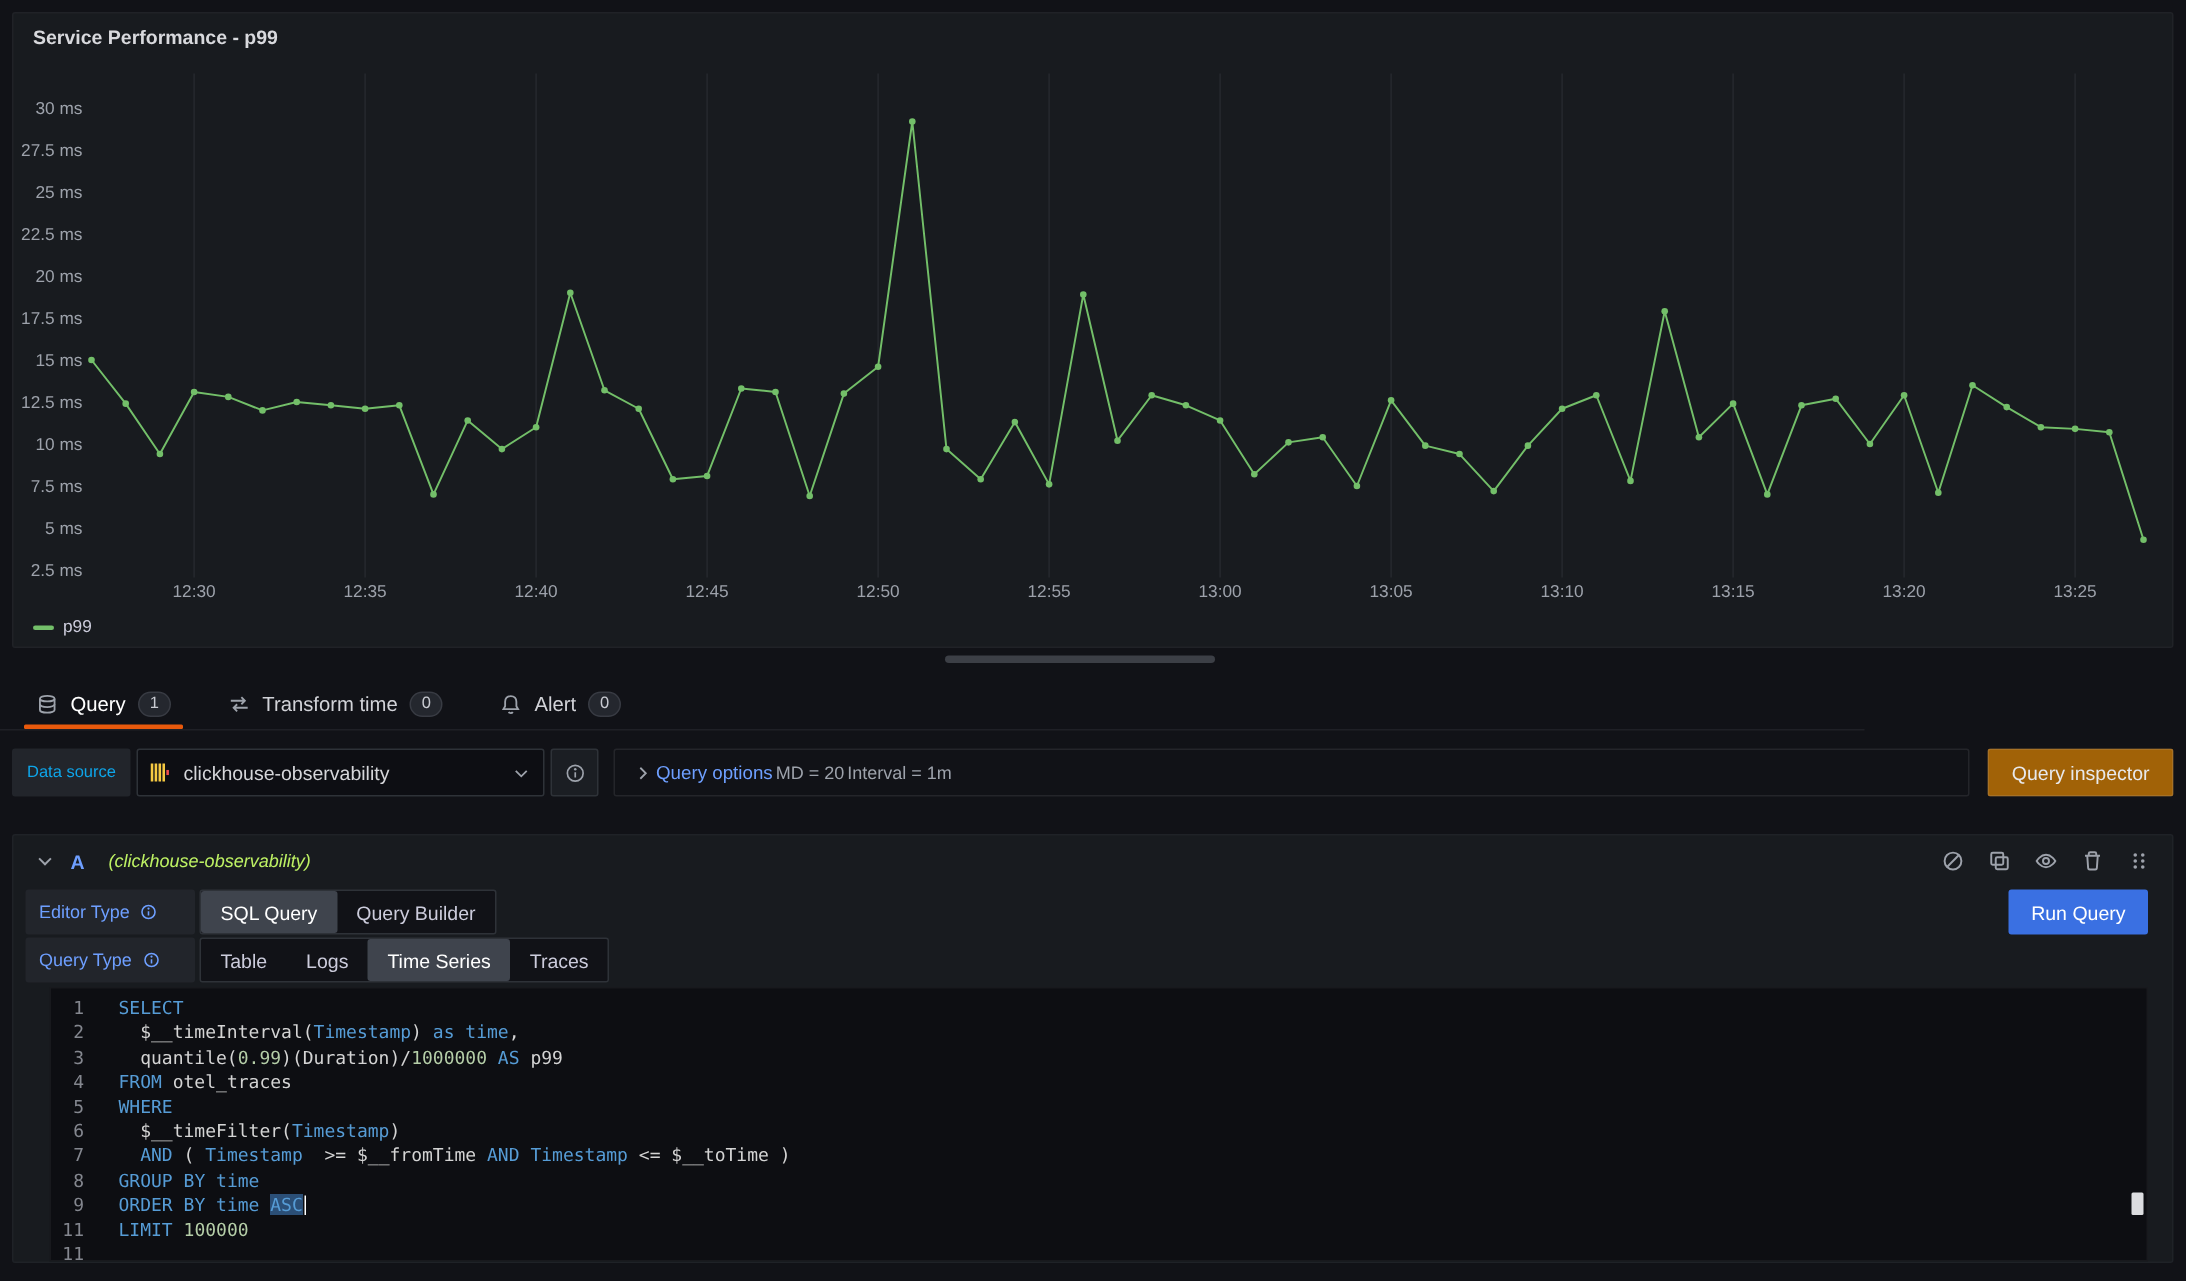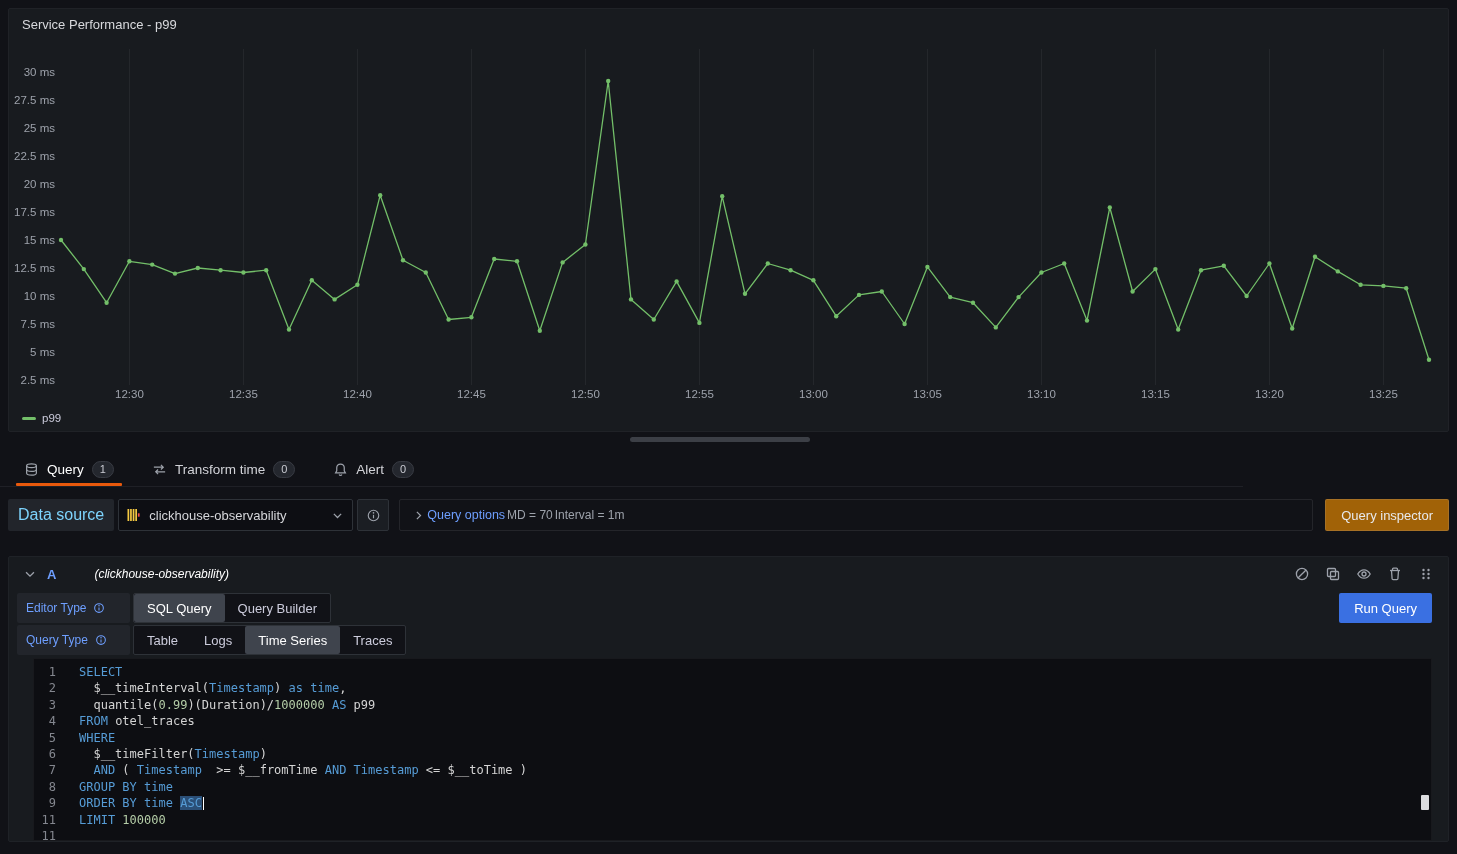--- a/index.html
+++ b/index.html
@@ -5,21 +5,21 @@
   *{box-sizing:border-box}
   html,body{margin:0;padding:0;width:1457px;height:854px;background:#111217;overflow:hidden;
     font-family:"Liberation Sans",sans-serif;color:#ccccdc}
   svg{display:block}
   .icon svg{display:block}
 
   
   .panel{position:absolute;left:8px;top:8px;width:1441px;height:424px;background:#181b1f;
     border:1px solid #202227;border-radius:2px}
   .panel-header{height:30px;display:flex;align-items:center;padding-left:13px}
-  .panel-title{font-size:13px;font-weight:400;color:#d8d9dd}
+  .panel-title{font-size:13px;font-weight:700;color:#d8d9dd}
   .chart-wrap{position:absolute;left:0;top:30px;width:1439px;height:362px}
   .legend{position:absolute;left:13px;bottom:7px;display:flex;align-items:center;gap:6px;cursor:pointer}
   .legend-swatch{width:14px;height:3px;border-radius:2px;background:var(--series-green)}
   .legend-label{font-size:11.5px;color:#ccccdc}
 
   .page-scroll{position:absolute;left:630px;top:437px;width:180px;height:5px;border-radius:3px;background:#3c3f46}
 
   
   .tabs{position:absolute;left:0;top:452px;width:1243px;height:35px;padding-left:16px;
     border-bottom:1px solid rgba(204,204,220,0.08);display:flex;align-items:stretch}
@@ -28,41 +28,41 @@
   .tab .ticon{color:#9da2ab;display:flex}
   .tab.active{color:#fff}
   .tab.active::after{content:"";position:absolute;left:0;right:0;bottom:0;height:3px;border-radius:1px;
     background:var(--tab-orange)}
   .counter{font-size:11px;color:#c9cbd2;background:#24272e;border:1px solid #383b43;border-radius:10px;
     padding:1px 7px;line-height:13px}
 
   
   .ds-row{position:absolute;left:8px;top:499px;width:1441px;height:32px;display:flex;align-items:stretch;gap:4px}
   .ds-label{background:#22252b;border-radius:2px;display:flex;align-items:center;padding:0 10px;
-    font-size:16px;color:#7dd3fc;white-space:nowrap}
-  .ds-select{width:235px;background:#0d0e13;border:1px solid #2e3238;border-radius:2px;display:flex;
+    font-size:11px;color:#0ea5e9;white-space:nowrap}
+  .ds-select{width:272px;background:#0d0e13;border:1px solid #2e3238;border-radius:2px;display:flex;
     align-items:center;gap:8px;padding:0 8px;font-size:13px;color:#d5d6da;cursor:pointer}
   .ds-select .chev{margin-left:auto;color:#9da2ab;display:flex}
   .help-btn{width:32px;background:#1b1e23;border:1px solid #2e3238;border-radius:2px;display:flex;
     align-items:center;justify-content:center;color:#9da2ab;cursor:pointer}
   .q-opts{flex:1;border:1px solid rgba(204,204,220,0.10);border-radius:2px;display:flex;align-items:center;
     gap:2px;padding:0 12px;margin-left:6px}
   .q-opts .angle{color:#9da2ab;display:flex;cursor:pointer}
   .q-opts-link{font-size:12.5px;color:var(--link-blue);cursor:pointer}
   .q-opts-meta{font-size:12px;color:#9da2ab}
   .inspector-btn{margin-left:8px;background:#a16207;border:1px solid rgba(204,204,220,0.14);border-radius:2px;
     display:flex;align-items:center;padding:0 15px;font-size:13px;font-weight:500;color:#e8e9ec;cursor:pointer}
 
   
   .qcard{position:absolute;left:8px;top:556px;width:1441px;height:286px;background:#181b1f;
     border:1px solid #1f2227;border-radius:2px}
   .qcard-header{height:34px;display:flex;align-items:center;padding:0 14px}
   .hchev{color:#9da2ab;display:flex;cursor:pointer}
   .refid{margin-left:10px;font-size:13px;font-weight:600;color:var(--link-blue);cursor:pointer}
-  .dshint{margin-left:38px;font-size:12px;font-style:italic;color:#ffffff}
+  .dshint{margin-left:16px;font-size:12px;font-style:italic;color:#bef264}
   .hspace{flex:1}
   .hicon{margin-left:15px;color:#9da2ab;display:flex;cursor:pointer}
 
   .inline-row{position:absolute;left:8px;display:flex;gap:3px;height:30px}
   .row1{top:36px}
   .row2{top:68px}
   .inline-label{background:#22252b;border-radius:2px;display:flex;align-items:center;gap:7px;
     padding:0 9px;width:113px;font-size:12px;color:var(--link-blue)}
   .iicon{display:flex;color:var(--link-blue)}
   .seg-group{display:flex;align-items:stretch;background:#111217;border:1px solid #2e3238;border-radius:2px}
@@ -266,21 +266,21 @@
         </svg>
     </span>
   </div>
   <div class="q-opts">
     <span class="angle icon">
       <svg width="13" height="13" viewBox="0 0 16 16" fill="none" stroke="currentColor" stroke-width="1.5">
           <path d="M6 3.5L10.5 8 6 12.5"></path>
         </svg>
     </span>
     <span class="q-opts-link">Query options</span>
-    <span class="q-opts-meta">MD = 70</span>
+    <span class="q-opts-meta">MD = 20</span>
     <span class="q-opts-meta">Interval = 1m</span>
   </div>
   <div class="inspector-btn">Query inspector</div>
 </div>
 
 <div class="qcard">
   <div class="qcard-header">
     <span class="hchev icon">
       <svg width="14" height="14" viewBox="0 0 16 16" fill="none" stroke="currentColor" stroke-width="1.5">
           <path d="M3.5 6l4.5 4.5L12.5 6"></path>

